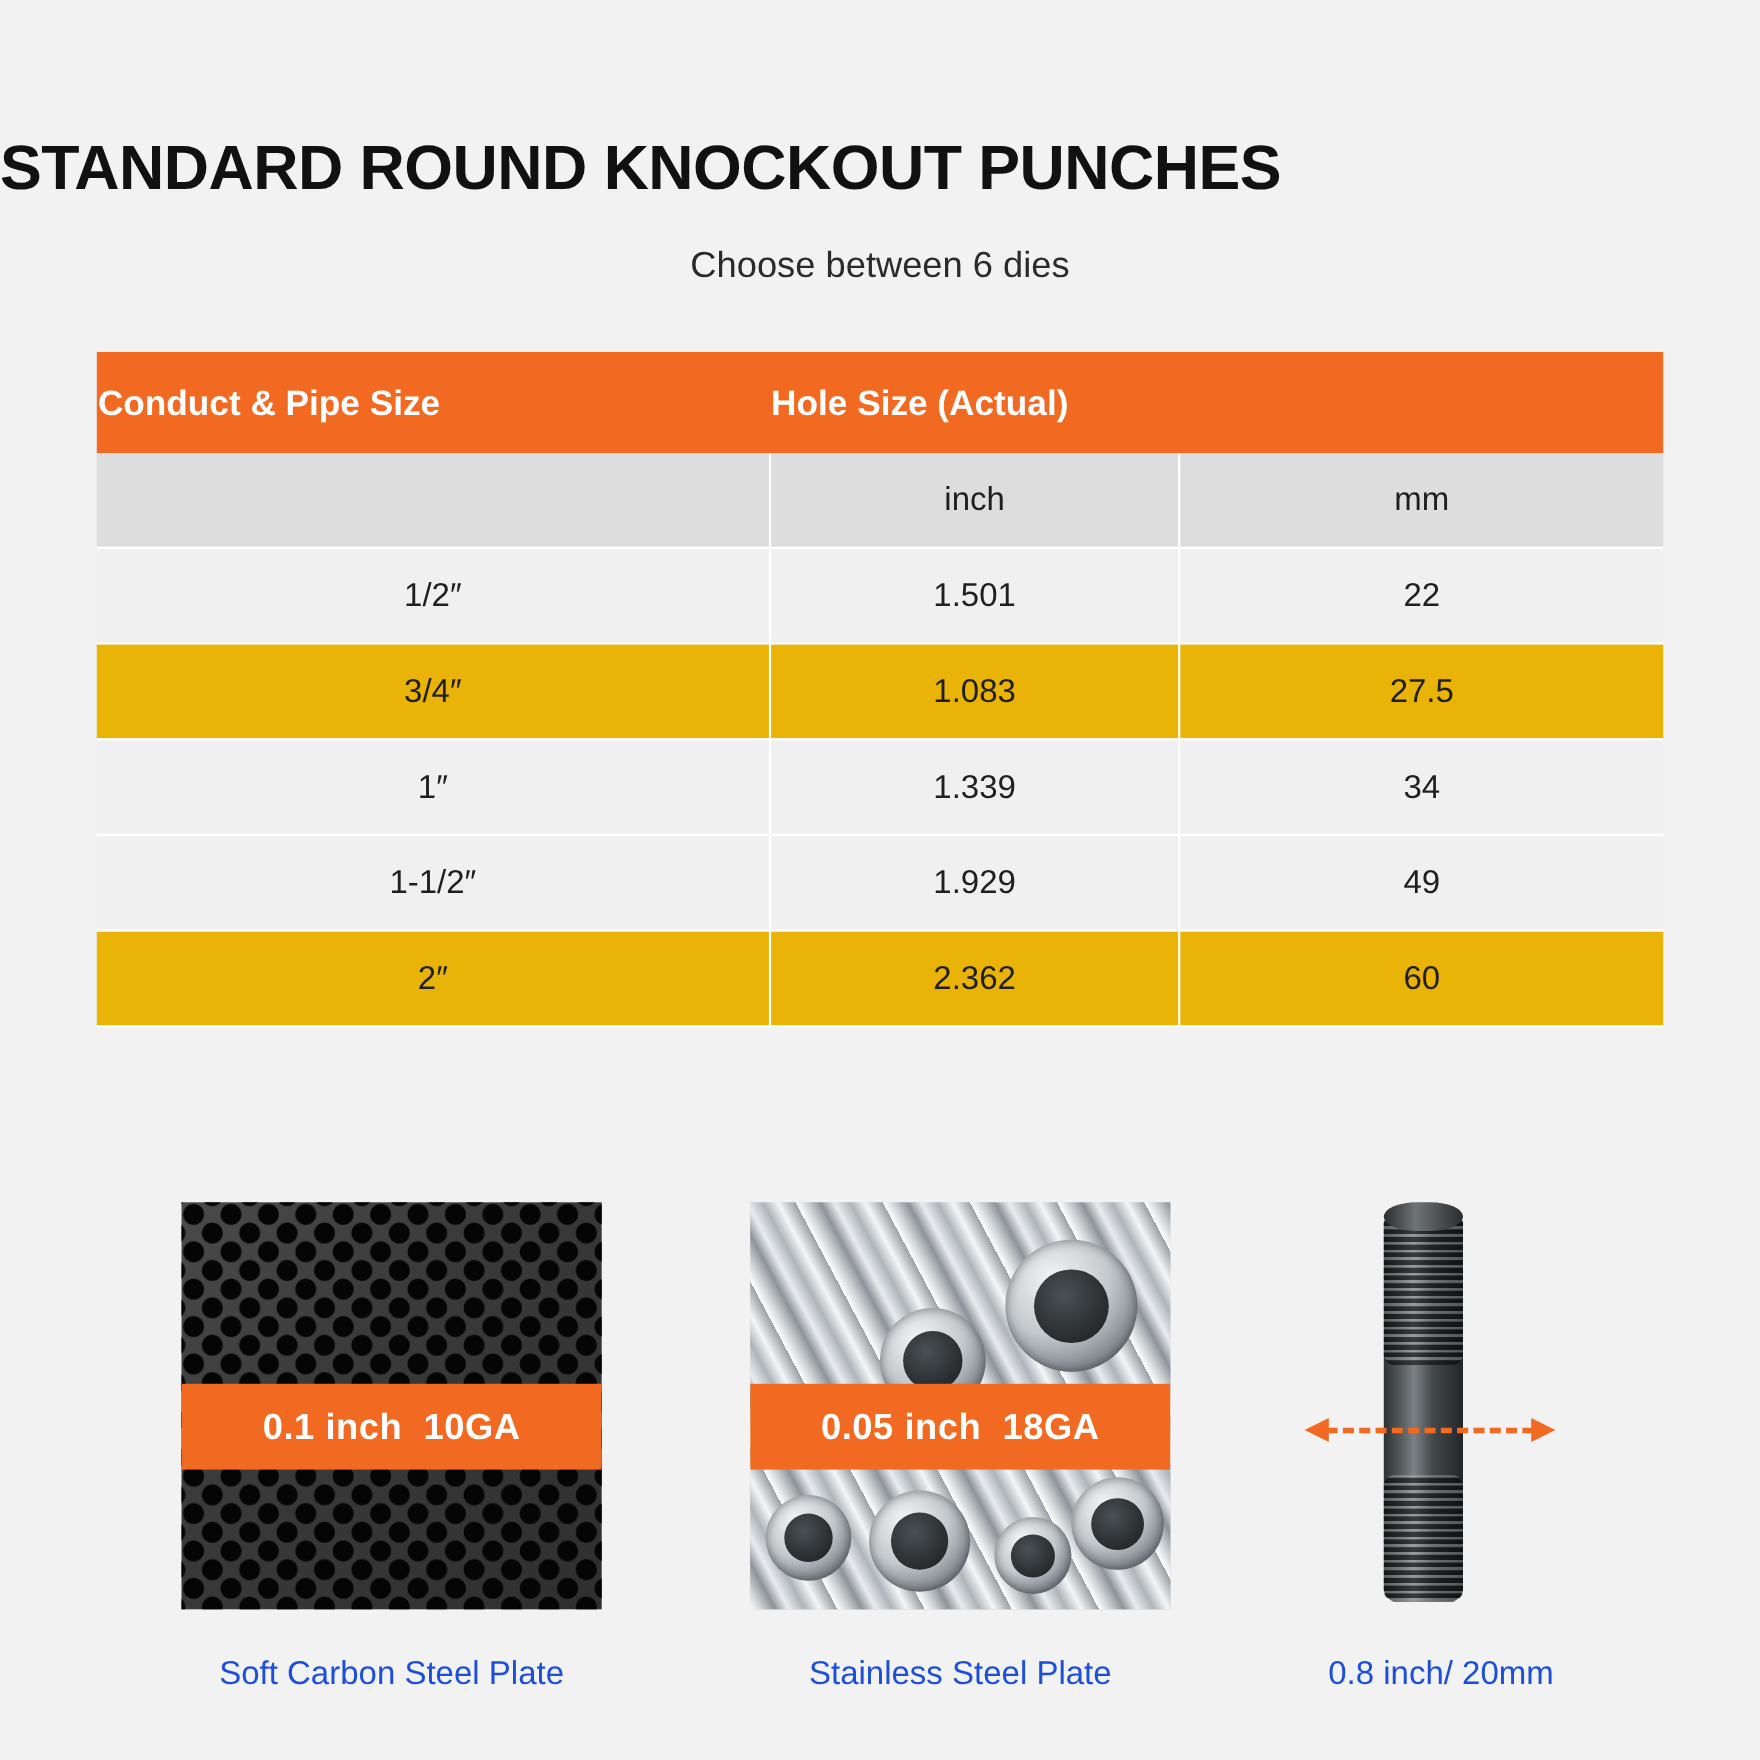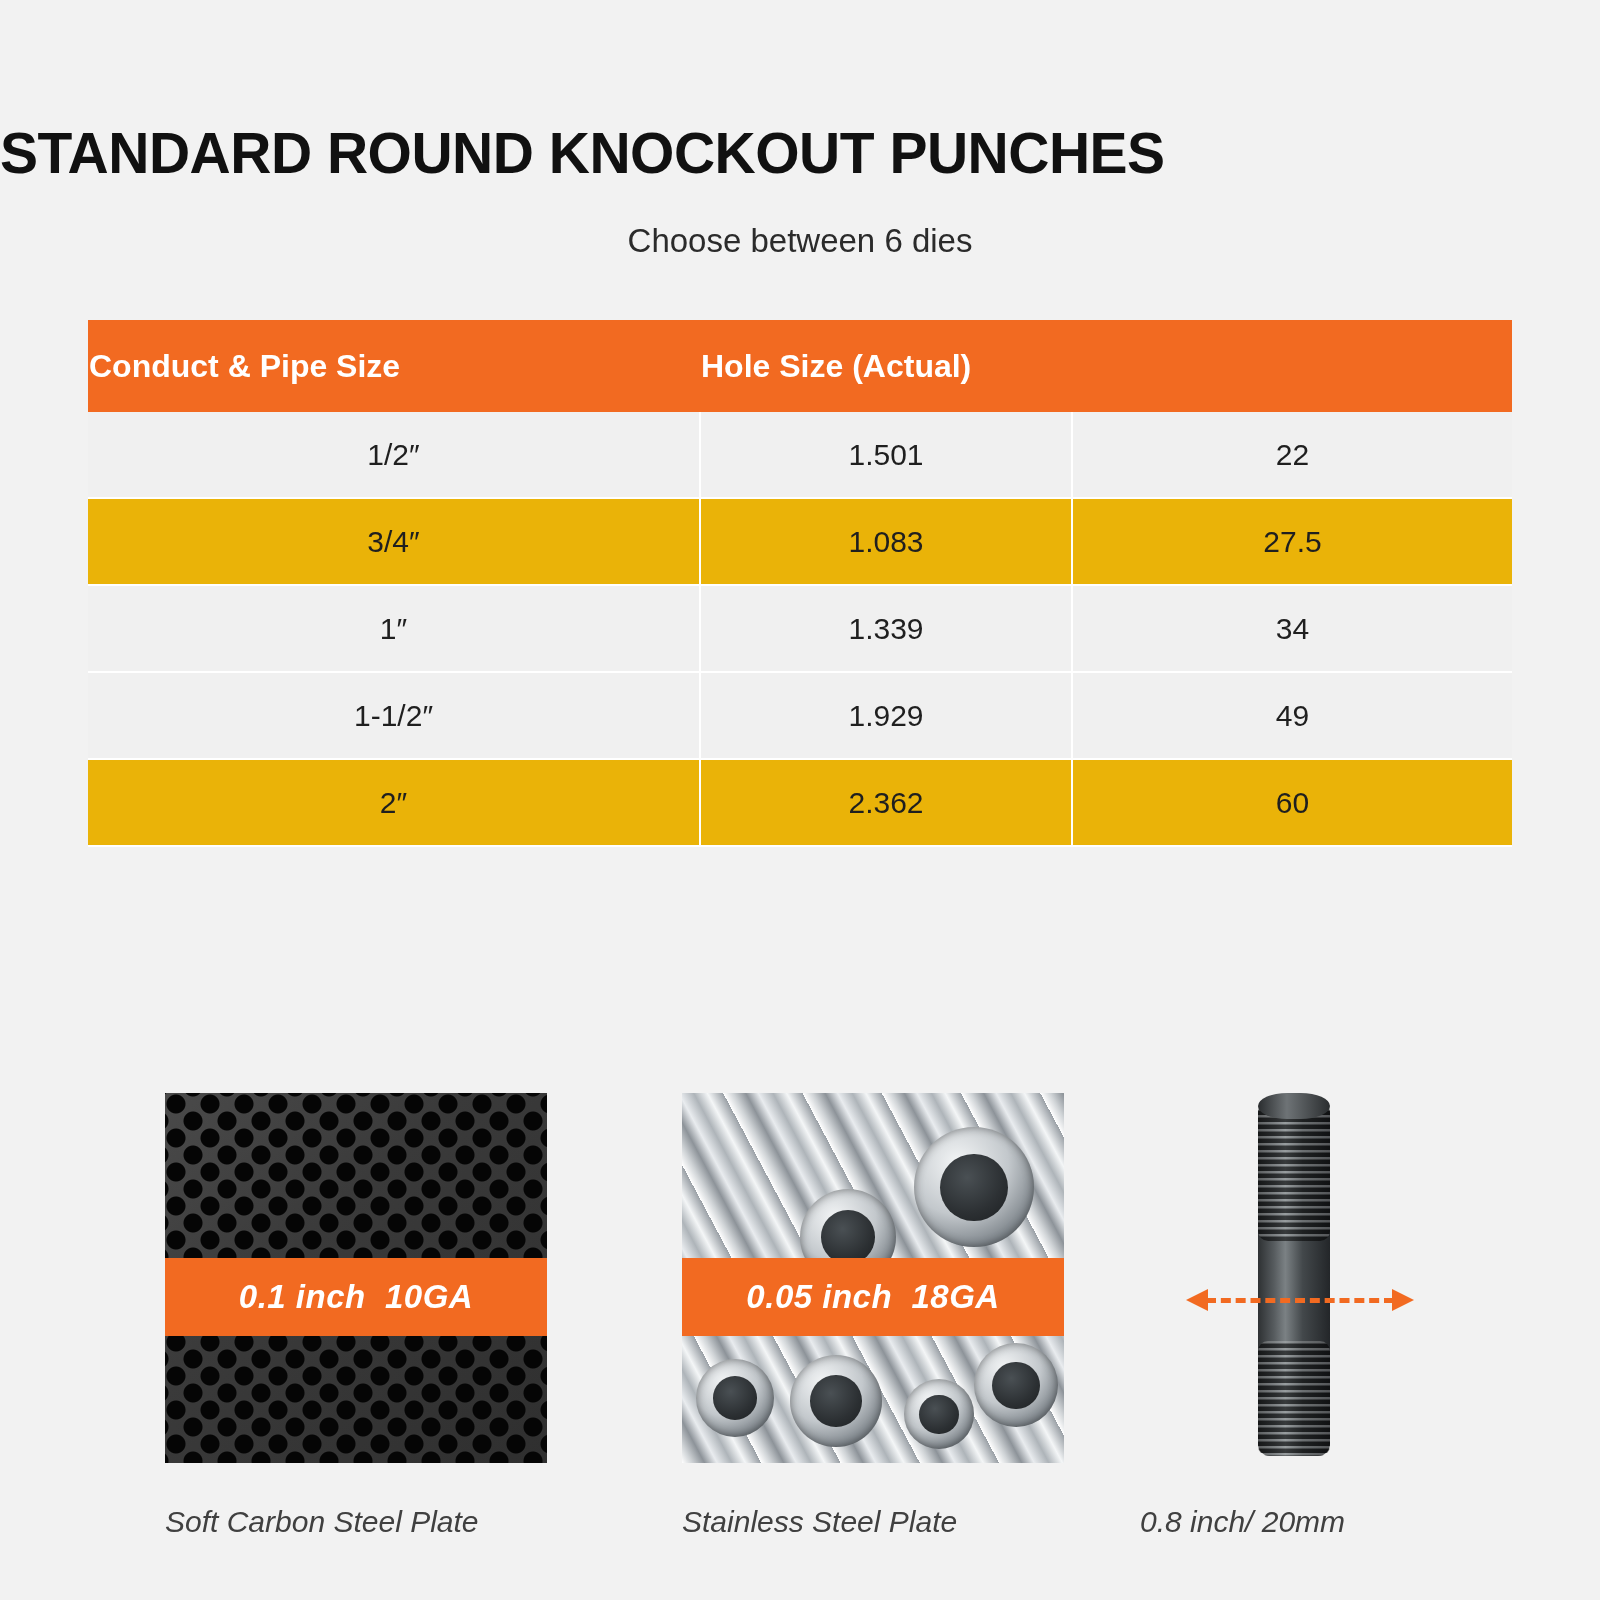--- a/index.html
+++ b/index.html
@@ -83,24 +83,23 @@
     height: 500px;
   }
   .panel {
     position: absolute;
     top: 0;
   }
   .panel .caption {
     position: absolute;
     top: 412px;
     width: 100%;
-    text-align: left;
+    text-align: center;
     font-size: 30px;
-    color: #404040;
-    font-style: italic;
+    color: #1d4ed8;
   }
 
   
   .plate {
     position: relative;
     width: 382px;
     height: 370px;
     overflow: hidden;
   }
   .plate .band {
@@ -108,21 +107,20 @@
     left: 0;
     top: 165px;
     width: 100%;
     height: 78px;
     background: #f26a21;
     display: flex;
     align-items: center;
     justify-content: center;
     color: #ffffff;
     font-size: 33px;
-    font-style: italic;
     font-weight: bold;
     letter-spacing: 0.5px;
     white-space: pre;
   }
 
   
   .carbon {
     background:
       radial-gradient(circle at 11px 11px, #050505 9px, rgba(0,0,0,0) 10px) 0 0/34px 34px,
       radial-gradient(circle at 11px 11px, #050505 9px, rgba(0,0,0,0) 10px) 17px 17px/34px 34px,
@@ -228,20 +226,25 @@
           <col class="col-b">
           <col class="col-c">
       </colgroup>
       <thead>
         <tr>
           <th class="head">Conduct &amp; Pipe Size</th>
           <th class="head" colspan="2">Hole Size (Actual)</th>
         </tr>
       </thead>
       <tbody>
+        <tr class="unit-row">
+          <td></td>
+          <td>inch</td>
+          <td>mm</td>
+        </tr>
         <tr class="row-light">
           <td>1/2″</td>
           <td>1.501</td>
           <td>22</td>
         </tr>
         <tr class="row-dark">
           <td>3/4″</td>
           <td>1.083</td>
           <td>27.5</td>
         </tr>

